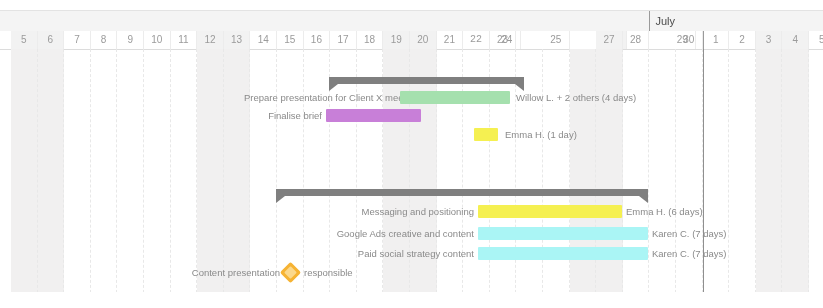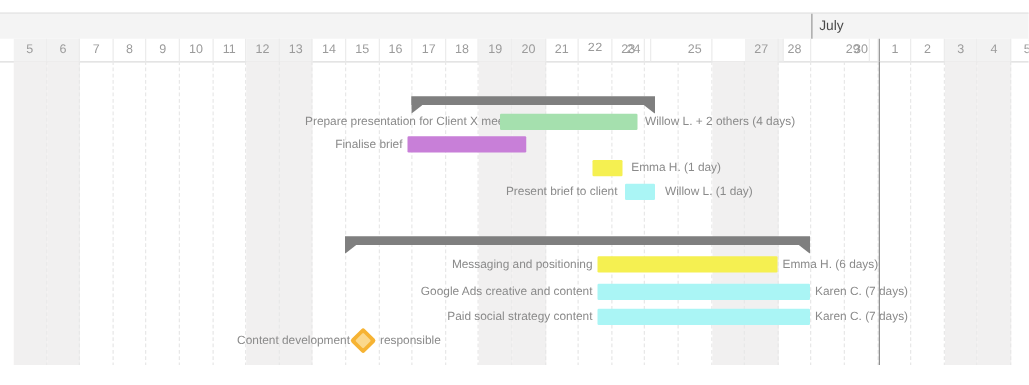--- a/index.html
+++ b/index.html
@@ -141,25 +141,20 @@
       <div class="lbl" style="left: 516px;">Willow L. + 2 others (4 days)</div>
     </div>
     <div class="row" style="top: 107px;">
       <div class="lbl right-al" style="left: 218px; width: 104px;">Finalise brief</div>
       <div class="bar" style="left: 326px; width: 95px; background: rgb(200, 127, 216);"></div>
     </div>
     <div class="row" style="top: 126px;">
       <div class="bar" style="left: 474px; width: 24px; background: rgb(245, 240, 81);"></div>
       <div class="lbl" style="left: 505px;">Emma H. (1 day)</div>
     </div>
-    <div class="row" style="top: 145px;">
-      <div class="lbl right-al" style="left: 360px; width: 134px;">Present brief to client</div>
-      <div class="bar" style="left: 500px; width: 24px; background: rgb(170, 245, 245);"></div>
-      <div class="lbl" style="left: 532px;">Willow L. (1 day)</div>
-    </div>
     <div class="row" style="top: 185px;">
       <div class="summary" style="left: 276px; width: 372px; background: rgb(127, 127, 127);">
         <div class="cap l" style="background: rgb(127, 127, 127);"></div>
         <div class="cap r" style="background: rgb(127, 127, 127);"></div>
       </div>
     </div>
     <div class="row" style="top: 203px;">
       <div class="lbl right-al" style="left: 330px; width: 144px;">Messaging and positioning</div>
       <div class="bar" style="left: 478px; width: 144px; background: rgb(245, 240, 81);"></div>
       <div class="lbl" style="left: 626px;">Emma H. (6 days)</div>
@@ -168,19 +163,19 @@
       <div class="lbl right-al" style="left: 318px; width: 156px;">Google Ads creative and content</div>
       <div class="bar" style="left: 478px; width: 170px; background: rgb(170, 245, 245);"></div>
       <div class="lbl" style="left: 652px;">Karen C. (7 days)</div>
     </div>
     <div class="row" style="top: 245px;">
       <div class="lbl right-al" style="left: 330px; width: 144px;">Paid social strategy content</div>
       <div class="bar" style="left: 478px; width: 170px; background: rgb(170, 245, 245);"></div>
       <div class="lbl" style="left: 652px;">Karen C. (7 days)</div>
     </div>
     <div class="row" style="top: 264px;">
-      <div class="lbl right-al" style="left: 180px; width: 100px;">Content development</div>
+      <div class="lbl right-al" style="left: 180px; width: 100px;">Content presentation</div>
       <div class="milestone" style="left: 283px; background: rgb(246, 179, 51);">
         <div class="inner"></div>
       </div>
       <div class="lbl" style="left: 304px;">responsible</div>
     </div>
   </div>
 
 </body></html>

